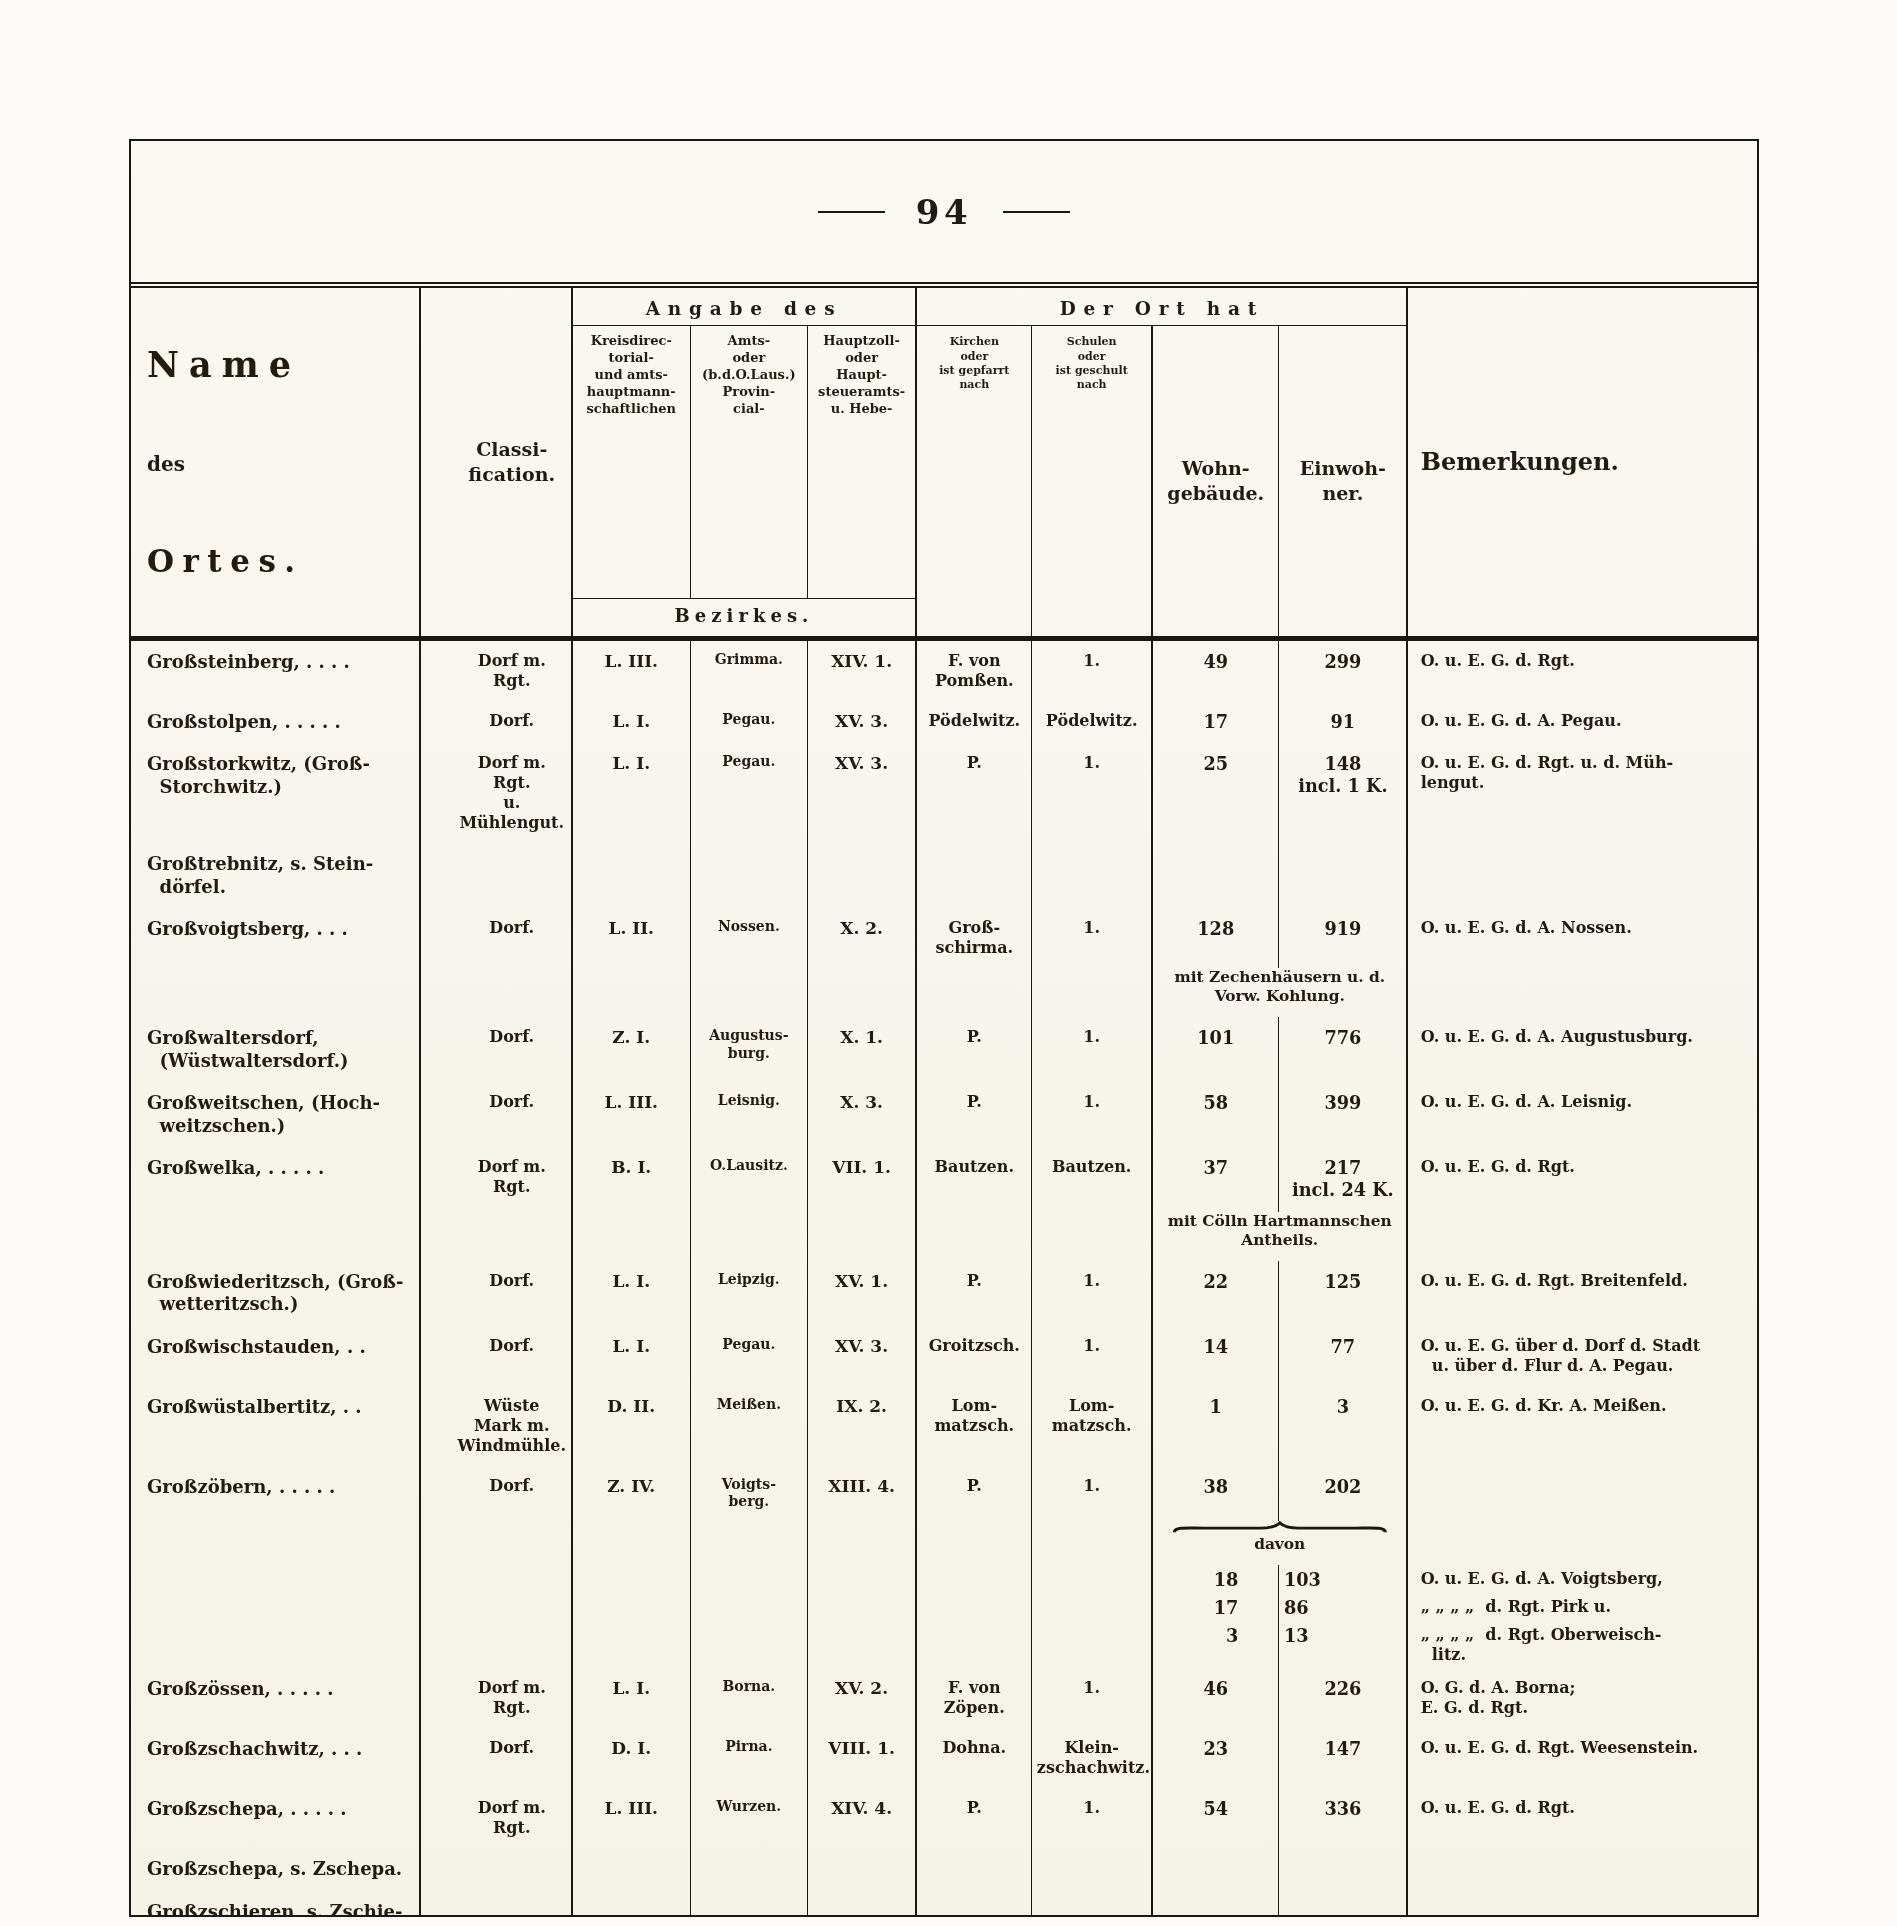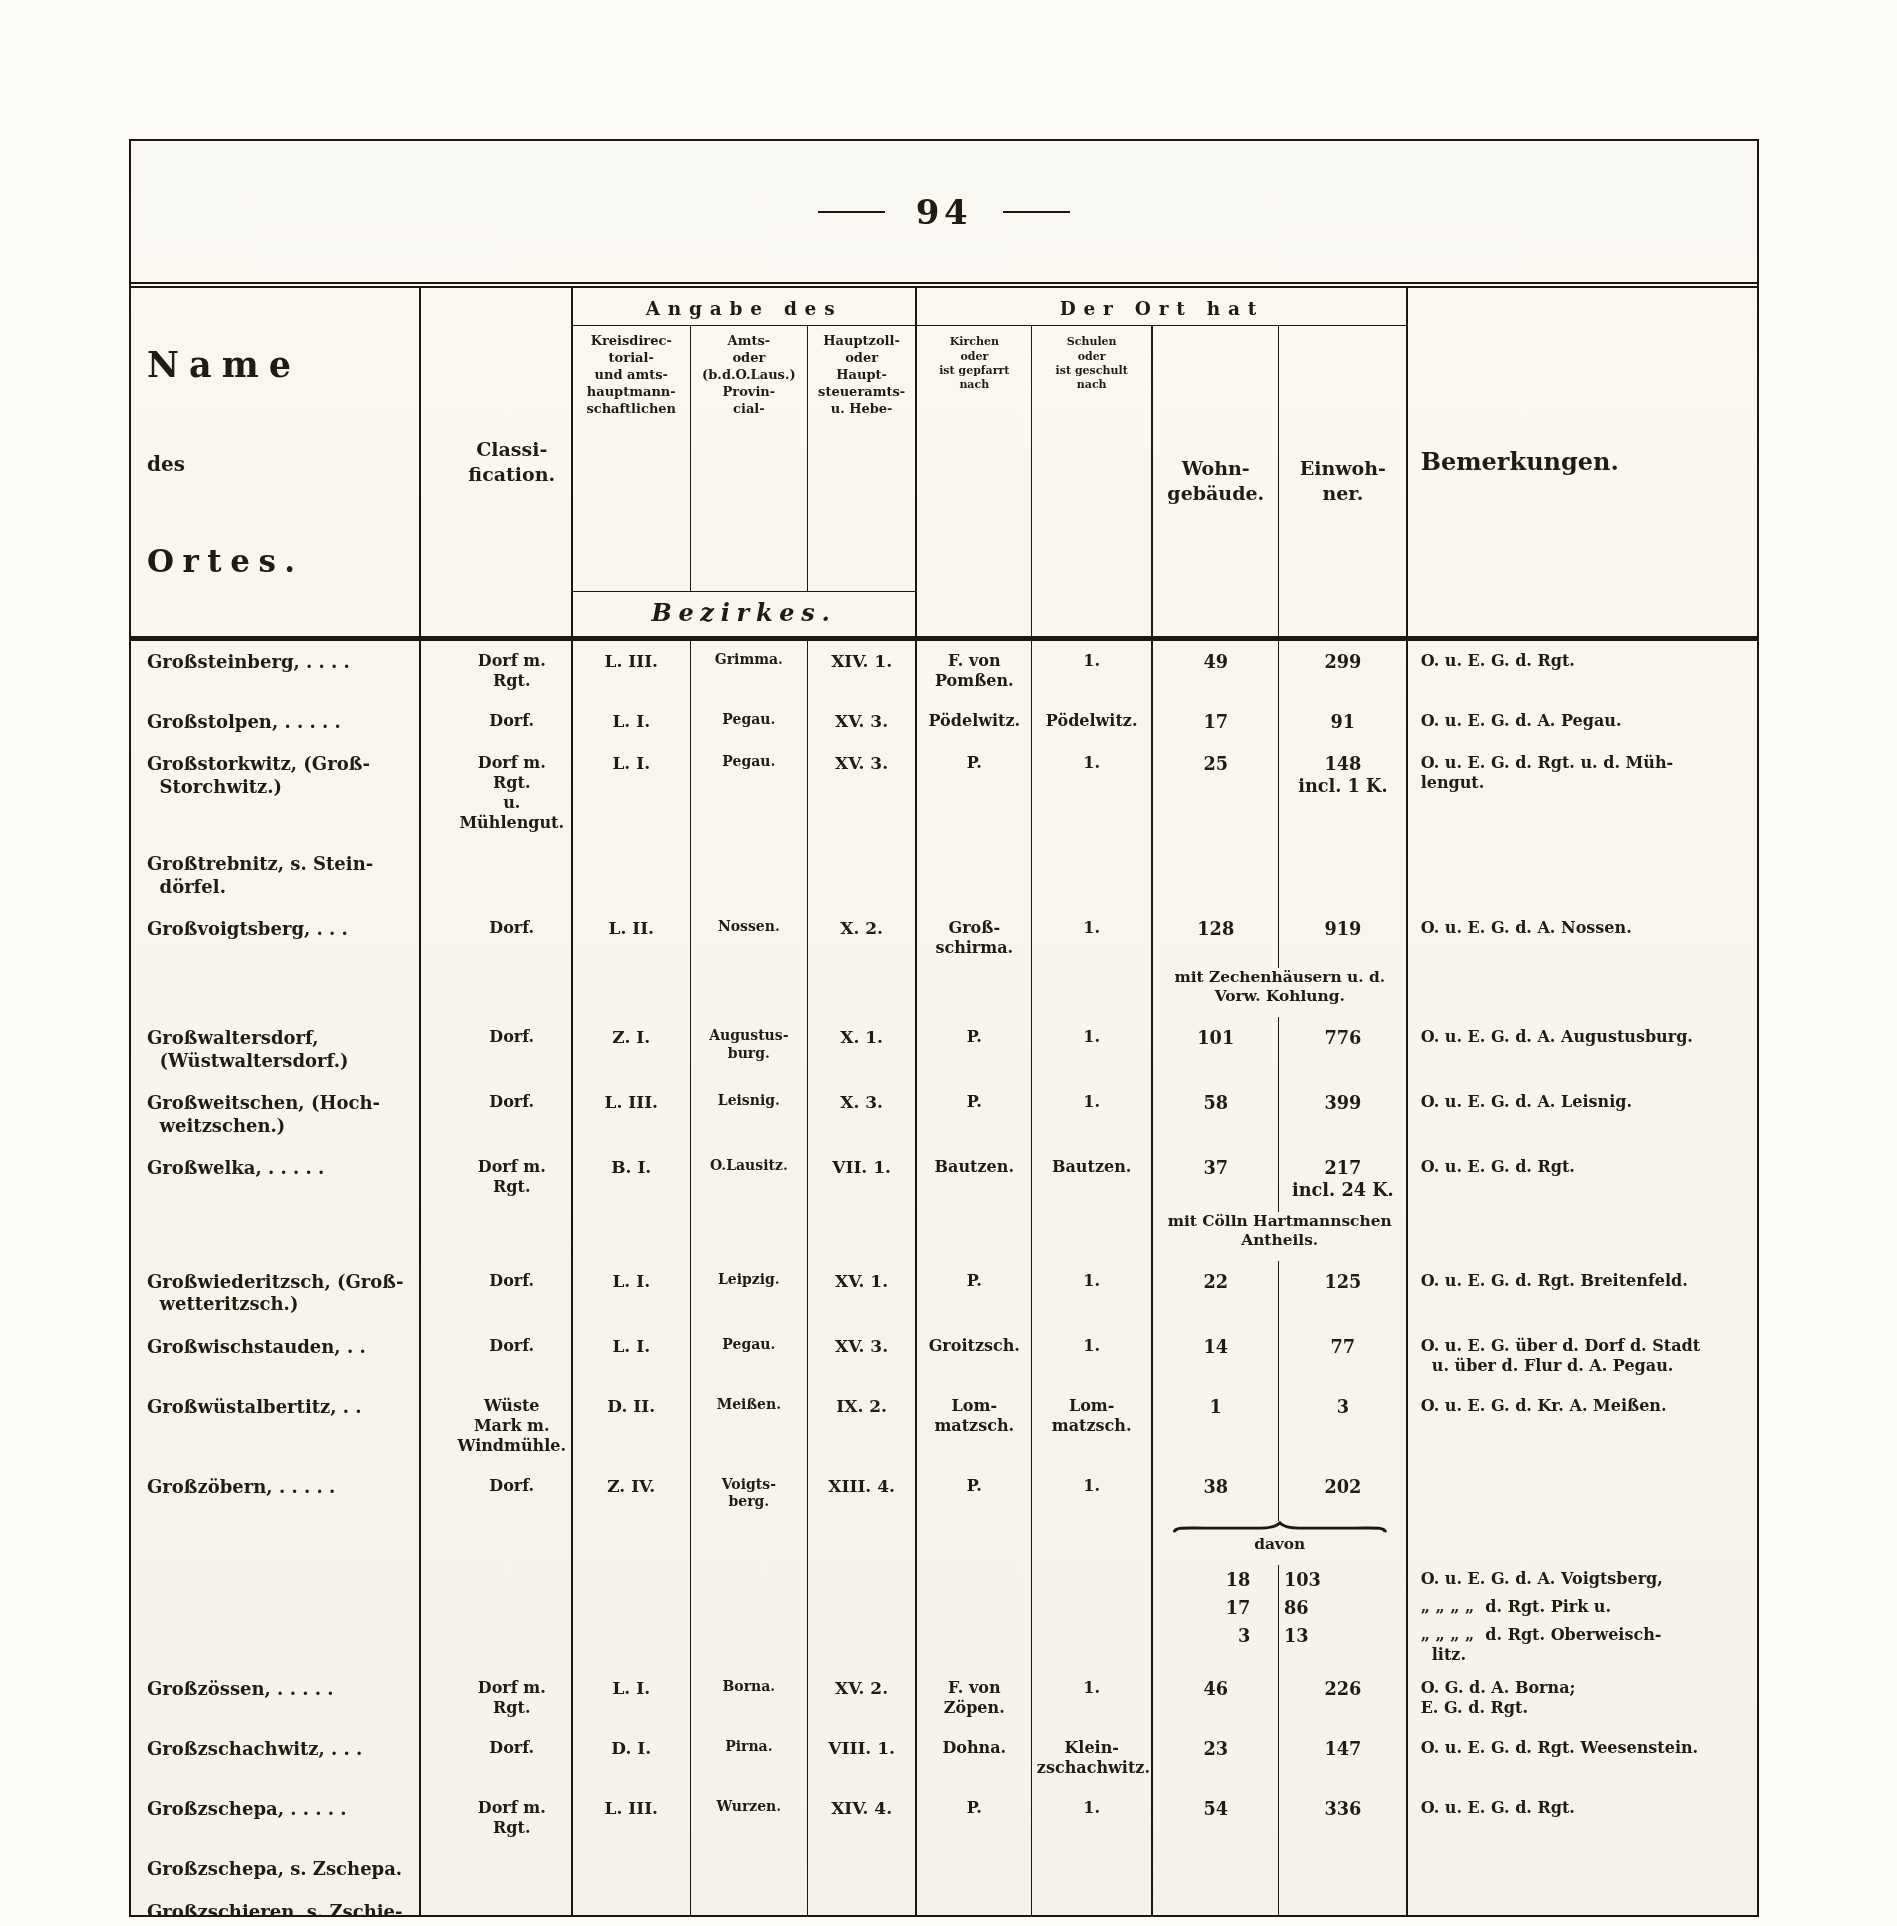--- a/index.html
+++ b/index.html
@@ -51,28 +51,28 @@
   
   thead th { vertical-align: middle; text-align: center; }
   .th-name .nm1 { font-size: 35px; letter-spacing: 10px; }
   .th-name .nm2 { font-size: 20px; margin: 20px 0; }
   .th-name .nm3 { font-size: 31px; letter-spacing: 8.5px; }
   .th-cls { font-size: 19px; line-height: 1.3; }
   .group { font-size: 18.5px; letter-spacing: 0.42em; border-bottom: 1.9px solid #1c1710; padding: 8.5px 0 5.4px 0; }
   .th-sub { font-size: 13px; line-height: 1.3; vertical-align: top; padding: 7px 2.3px; }
   .th-mid { font-size: 11px; line-height: 1.3; vertical-align: top; padding: 9.2px 2.3px; }
   .th-num { font-size: 19px; line-height: 1.3; vertical-align: middle; }
-  .bezirkes { border-top: 1.9px solid #1c1710; font-size: 24px; letter-spacing: 0.28em; padding: 6.2px 0 7.7px 0; font-style: italic; }
+  .bezirkes { border-top: 1.9px solid #1c1710; font-size: 18px; letter-spacing: 0.28em; padding: 6.2px 0 7.7px 0; }
   .th-bem { font-size: 24px; }
   .hb { border-bottom: 5px solid #1c1710; }
 
   
   tr.note td { padding-top: 0; padding-bottom: 10.8px; }
   tr.sub td { padding-top: 3.1px; padding-bottom: 3.1px; }
-  tr.sub .c-wohn { text-align: right; padding-right: 28px; }
+  tr.sub .c-wohn { text-align: right; padding-right: 40px; }
   tr.sub .c-einw { text-align: left; padding-right: 39px; }
   tr.filler td { height: 347px; padding: 0; }
   .brace { display: block; width: 90%; height: 12.3px; margin: 0 auto; color: #1c1710; }
   .davon { font-size: 15.4px; font-weight: 700; text-align: center; margin-top: 2.3px; }
 </style>
 </head>
 <body>
 
 <div class="page-box">
 

